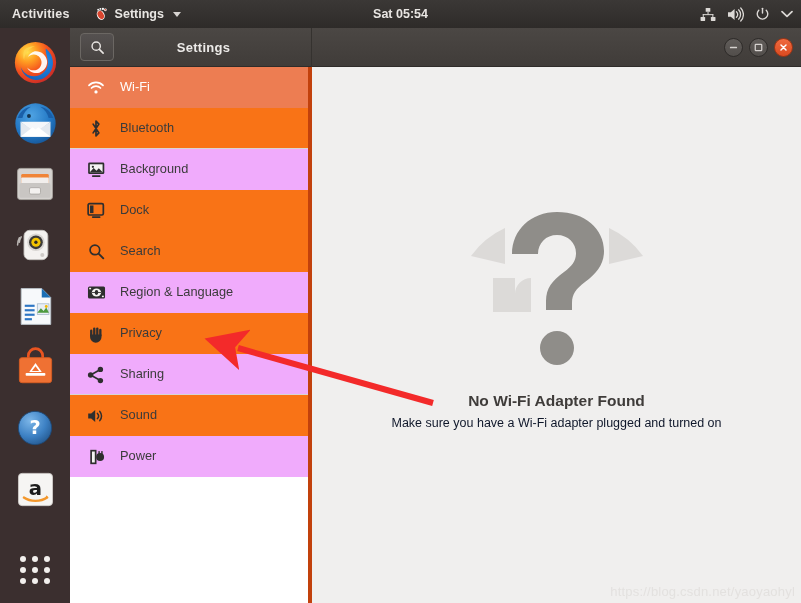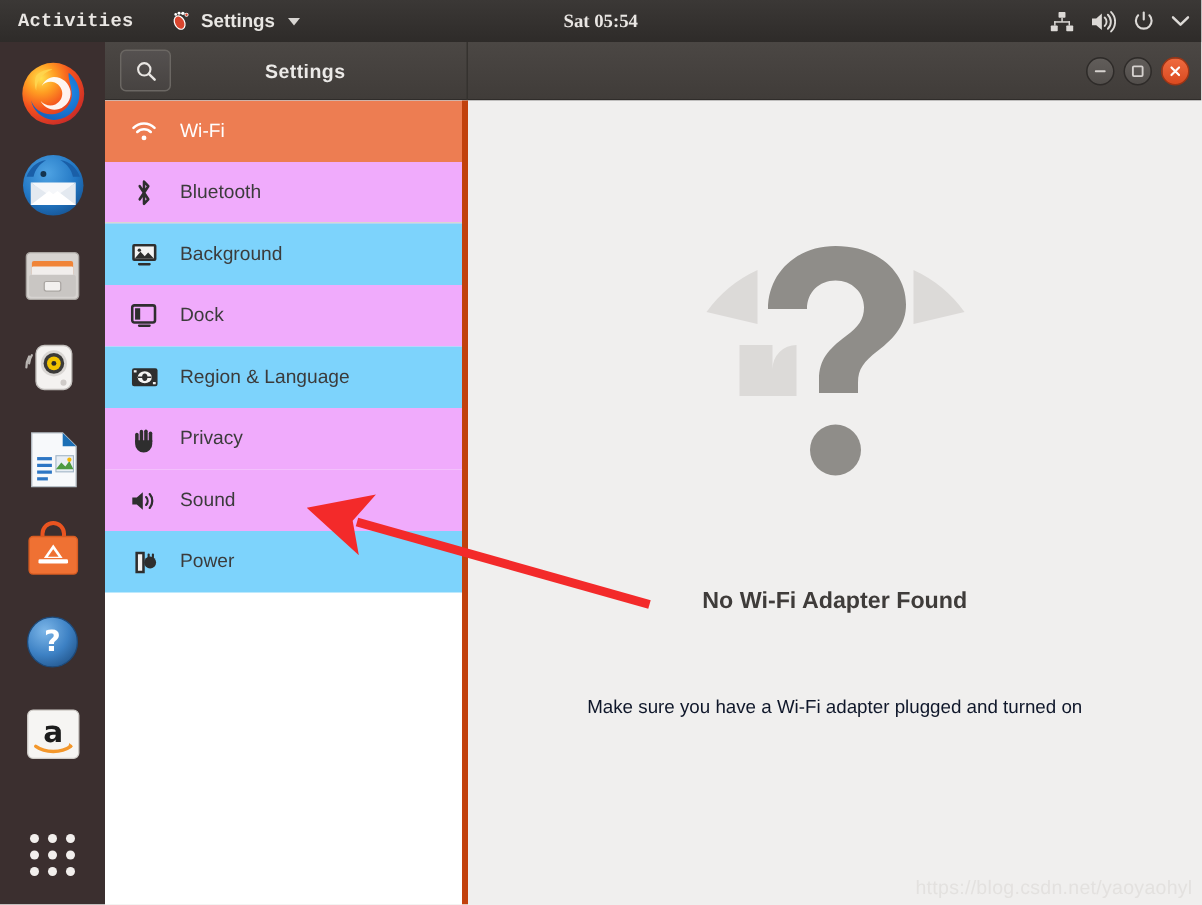--- a/index.html
+++ b/index.html
@@ -29,21 +29,20 @@
     align-items: center;
     color: #e8e6e3;
     font-size: 12.5px;
     font-weight: bold;
     z-index: 50;
   }
   .tb-activities {
     margin-left: 12px;
     color: #e9e6e3;
     letter-spacing: 0.2px;
-    font-family: Liberation Mono, monospace;
   }
   .tb-appmenu {
     margin-left: 24px;
     display: flex;
     align-items: center;
     gap: 6px;
   }
   .tb-appicon { width: 15px; height: 15px; display: block; }
   .tb-caret {
     width: 0; height: 0;
@@ -53,21 +52,20 @@
     margin-left: 3px;
   }
   .tb-clock {
     position: absolute;
     left: 0; right: 0;
     text-align: center;
     font-weight: bold;
     font-size: 12.5px;
     color: #e9e6e3;
     pointer-events: none;
-    font-family: Liberation Serif, serif;
   }
   .tb-right {
     position: absolute;
     right: 8px;
     display: flex;
     align-items: center;
     gap: 11px;
   }
   .tb-right svg { display: block; }
 
@@ -192,24 +190,24 @@
     border-right: 4px solid #c2410c;
     overflow: hidden;
   }
   .side-item {
     height: 41px;
     display: flex;
     align-items: center;
     padding-left: 16px;
     font-size: 12.8px;
     color: #3b3b3b;
-    background: #f0abfc;
-    position: relative;
-  }
-  .side-item.alt { background: #7dd3fc; }
+    background: #f97316;
+    position: relative;
+  }
+  .side-item.alt { background: #f0abfc; }
   .side-item.selected {
     background: #ed7d52;
     color: #ffffff;
   }
   .side-item.sep-after::after {
     content: "";
     position: absolute;
     left: 0; right: 0; bottom: 0;
     height: 1px;
     background: #d9d6d3;
@@ -229,21 +227,20 @@
   
   #mainpane {
     flex: 1;
     height: 536px;
     background: #f0efee;
     position: relative;
     display: flex;
     flex-direction: column;
     align-items: center;
     justify-content: center;
-    gap: 48px;
   }
   #empty-art {
     width: 200px; height: 200px;
     margin-top: -54px;
     position: relative;
   }
   #empty-art svg { display: block; }
   #empty-title {
     font-size: 15.5px;
     font-weight: bold;
@@ -535,20 +532,29 @@
             <svg width="19" height="18" viewBox="0 0 20 18">
               <rect x="1.2" y="1.2" width="16" height="12" rx="1.5" stroke="#2e2e2e" stroke-width="1.8" fill="none"></rect>
               <rect x="3.2" y="3.2" width="3.6" height="8" fill="#2e2e2e"></rect>
               <rect x="5.2" y="14.6" width="9" height="1.7" rx="0.8" fill="#2e2e2e"></rect>
             </svg>
           </span>
           <span class="side-label">Dock</span>
         </div>
 
 
+        <div class="side-item">
+          <span class="side-icon">
+            <svg width="17" height="17" viewBox="0 0 18 18">
+              <circle cx="7.3" cy="7.3" r="5.1" stroke="#2e2e2e" stroke-width="1.8" fill="none"></circle>
+              <path d="M11.2 11.2L16.2 16.2" stroke="#2e2e2e" stroke-width="2" stroke-linecap="round"></path>
+            </svg>
+          </span>
+          <span class="side-label">Search</span>
+        </div>
 
         <div class="side-item alt">
           <span class="side-icon">
             <svg width="19" height="15" viewBox="0 0 20 16">
               <rect x="0.9" y="1.6" width="18.2" height="12.8" rx="1.6" fill="#2e2e2e"></rect>
               <ellipse cx="10" cy="8" rx="5.0" ry="4.3" fill="#f4f3f2"></ellipse>
               <ellipse cx="10" cy="8" rx="1.9" ry="2.6" fill="#2e2e2e"></ellipse>
               <path d="M5.2 8h9.6" stroke="#2e2e2e" stroke-width="0.9"></path>
               <rect x="2.2" y="3.0" width="2.0" height="1.6" fill="#f4f3f2"></rect>
               <rect x="15.8" y="11.4" width="2.0" height="1.6" fill="#f4f3f2"></rect>
@@ -565,20 +571,31 @@
               <rect x="2.2" y="4.2" width="2.5" height="7.5" rx="1.25" fill="#2e2e2e"></rect>
               <rect x="5.4" y="2.2" width="2.5" height="9.5" rx="1.25" fill="#2e2e2e"></rect>
               <rect x="8.6" y="2.0" width="2.5" height="9.7" rx="1.25" fill="#2e2e2e"></rect>
               <rect x="11.8" y="3.4" width="2.5" height="8.3" rx="1.25" fill="#2e2e2e"></rect>
               <path d="M2.2 9.5h12.1v2.6a6.05 6.05 0 01-12.1 0z" fill="#2e2e2e"></path>
             </svg>
           </span>
           <span class="side-label">Privacy</span>
         </div>
 
+        <div class="side-item alt sep-after">
+          <span class="side-icon">
+            <svg width="18" height="18" viewBox="0 0 18 18">
+              <circle cx="13.4" cy="3.4" r="2.7" fill="#2e2e2e"></circle>
+              <circle cx="3.6" cy="9.0" r="2.7" fill="#2e2e2e"></circle>
+              <circle cx="13.4" cy="14.6" r="2.7" fill="#2e2e2e"></circle>
+              <path d="M11.6 4.6L5.4 7.9M5.4 10.1l6.2 3.3" stroke="#2e2e2e" stroke-width="1.7" stroke-linecap="round"></path>
+            </svg>
+          </span>
+          <span class="side-label">Sharing</span>
+        </div>
 
         <div class="side-item">
           <span class="side-icon">
             <svg width="18" height="16" viewBox="0 0 18 16">
               <path d="M1.2 5.6h3.0L8.2 2.1v11.8L4.2 10.4H1.2z" fill="#2e2e2e"></path>
               <path d="M10.4 5.4a3.8 3.8 0 010 5.2" stroke="#2e2e2e" stroke-width="1.5" fill="none" stroke-linecap="round"></path>
               <path d="M12.8 3.4a7.0 7.0 0 010 9.2" stroke="#2e2e2e" stroke-width="1.5" fill="none" stroke-linecap="round"></path>
             </svg>
           </span>
           <span class="side-label">Sound</span>

